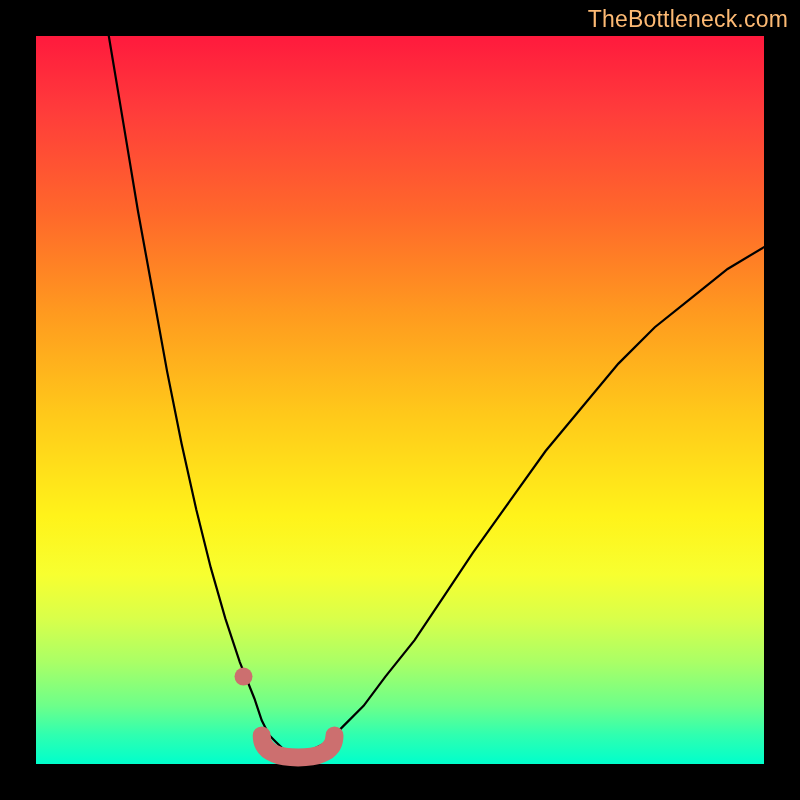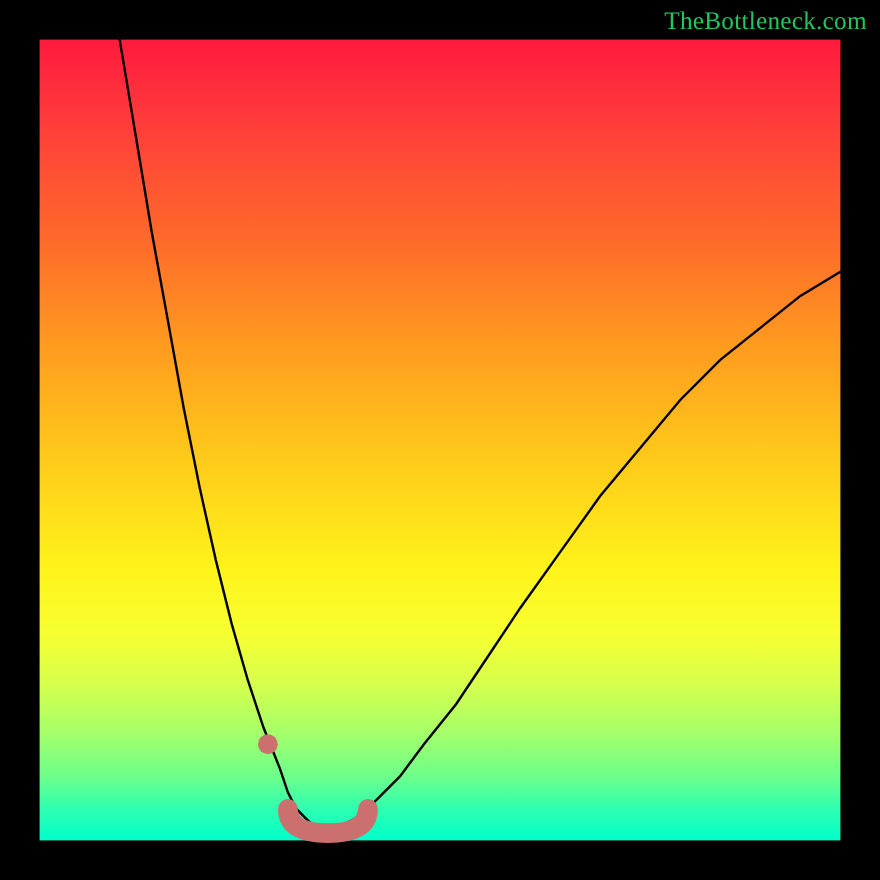--- a/index.html
+++ b/index.html
@@ -28,23 +28,23 @@
       #aaff66 86%,
       #6dff8a 92%,
       #2fffb0 96%,
       #00ffcc 100%
     );
   }
   .watermark {
     position: absolute;
     top: 6px;
     right: 12px;
-    font-family: Liberation Serif, serif;
+    font-family: Liberation Sans, sans-serif;
     font-size: 23px;
-    color: #22c55e;
+    color: #fdba74;
     letter-spacing: 0.2px;
     user-select: none;
   }
   svg.curves {
     position: absolute;
     left: 0; top: 0;
     width: 728px; height: 728px;
     overflow: visible;
   }
   .curve {

